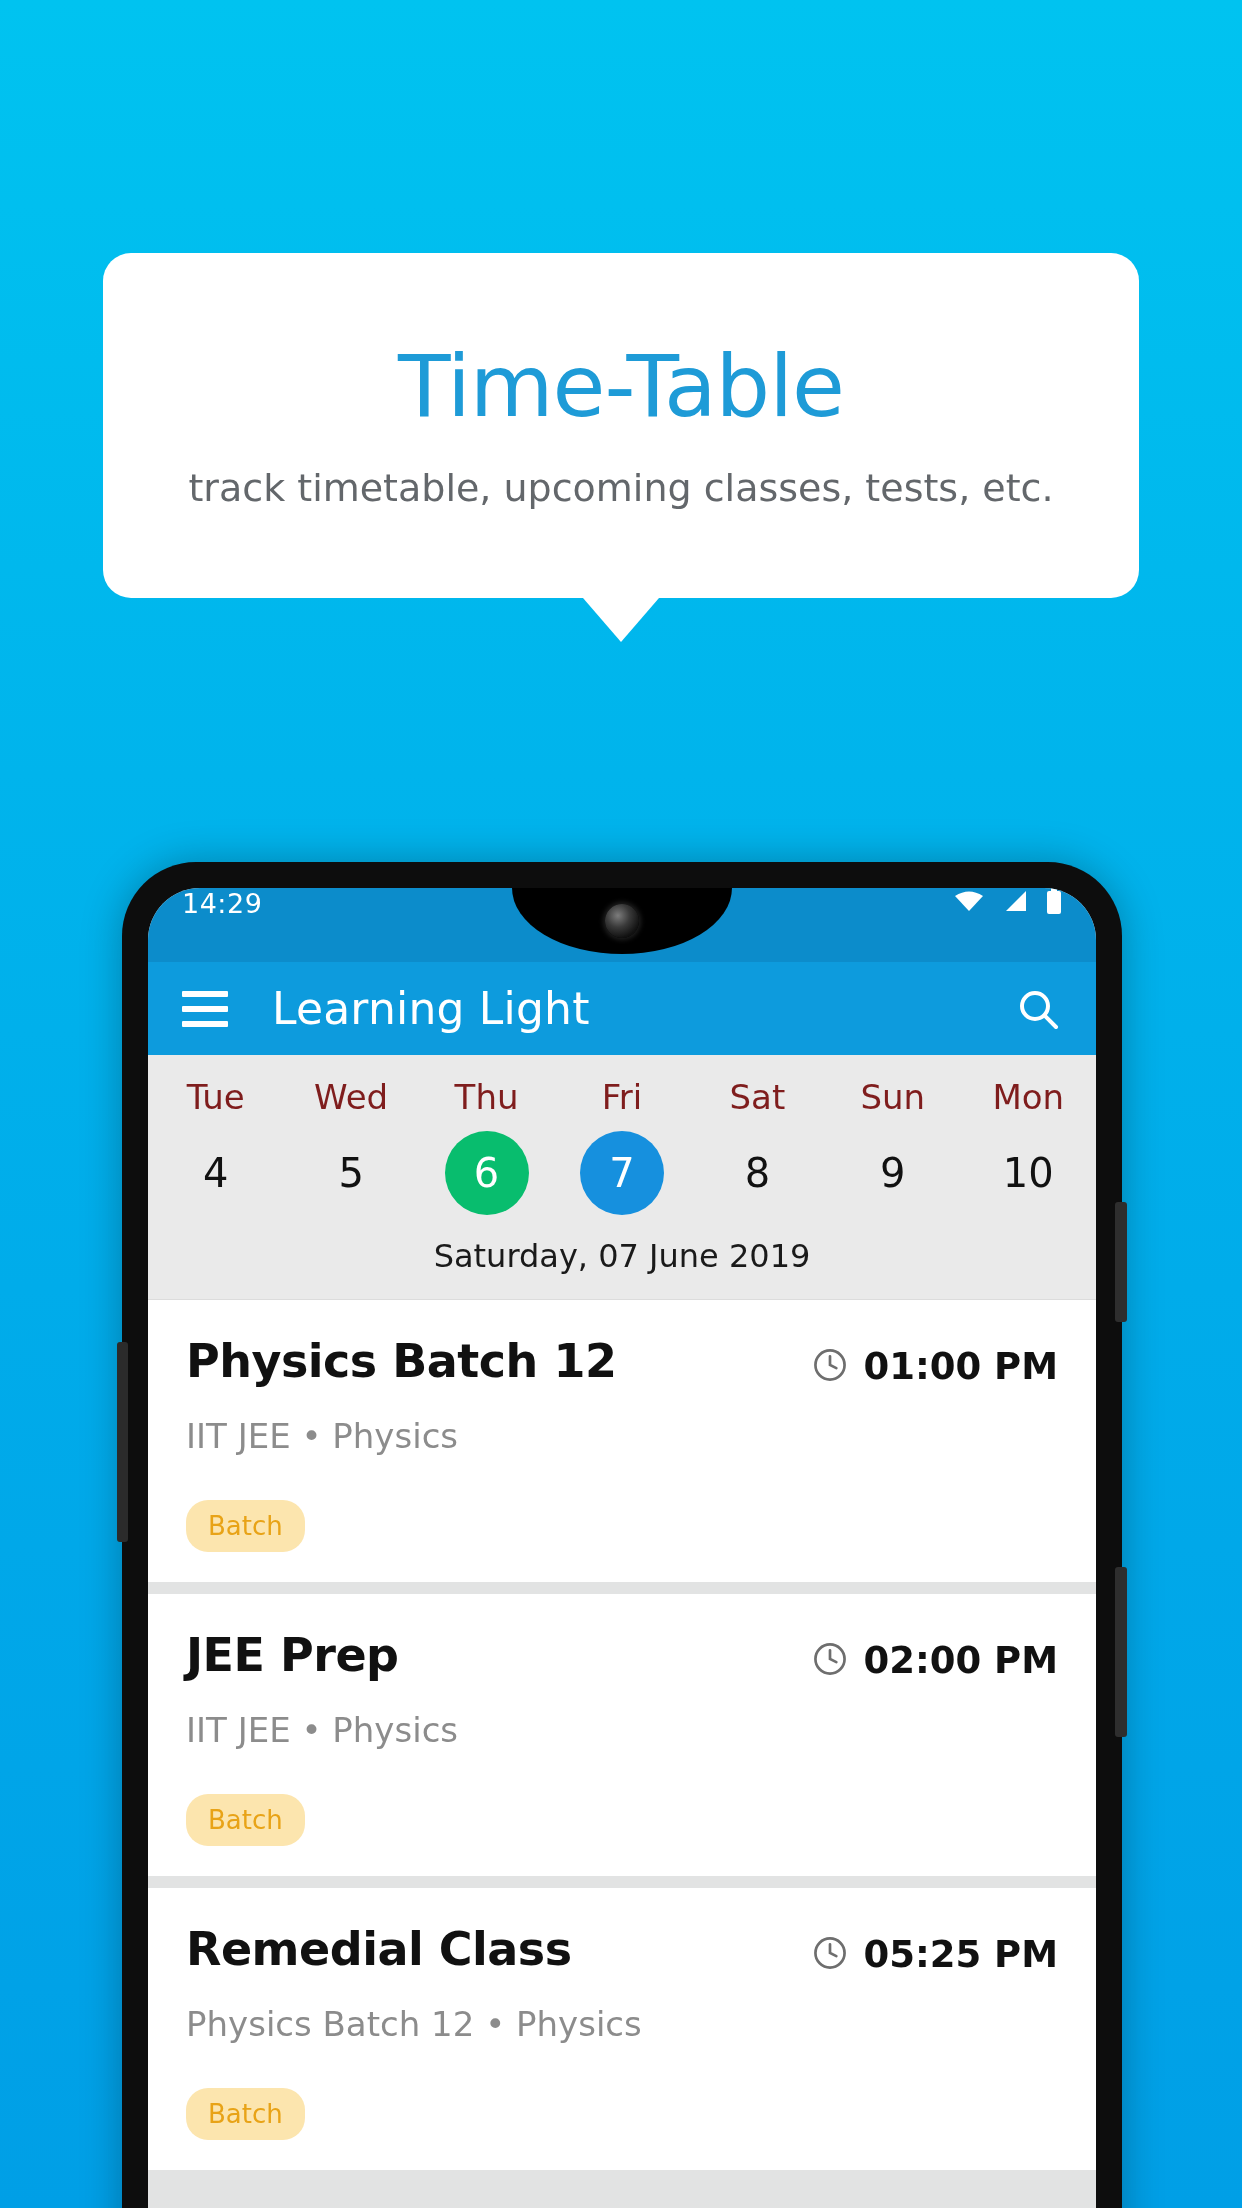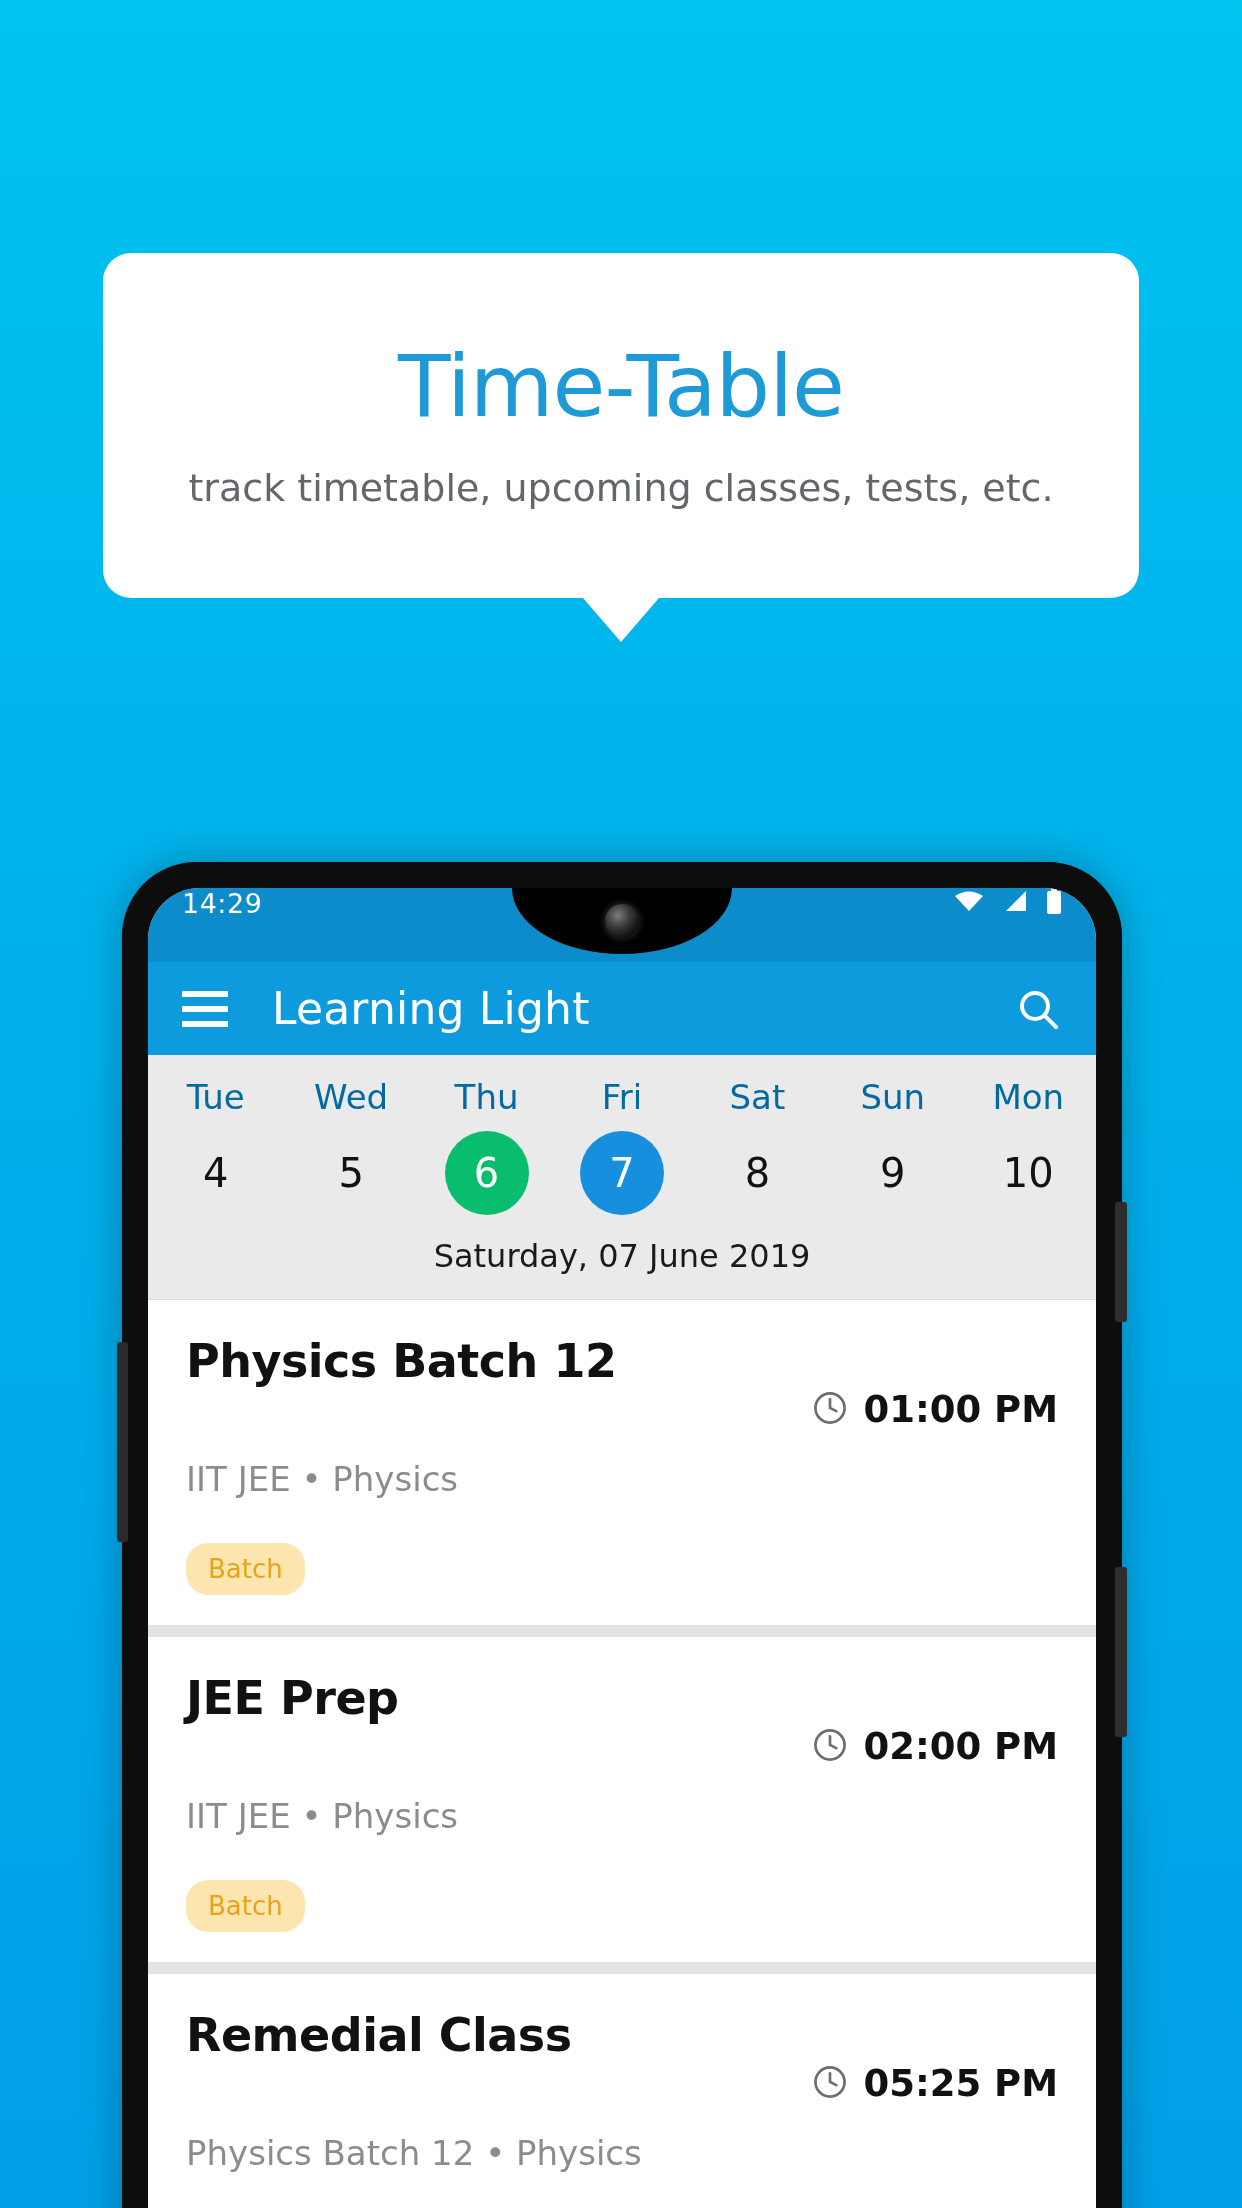--- a/index.html
+++ b/index.html
@@ -102,42 +102,42 @@
 
   
   #date-strip{
     background:#eaeaea; flex:none; padding:22px 0 0;
     border-bottom:1px solid #dcdcdc;
   }
   #day-row{ display:flex; }
   .day-cell{
     flex:1; display:flex; flex-direction:column; align-items:center; cursor:pointer;
   }
-  .day-name{ font-size:34px; color:#0369a1; font-weight:400; }
+  .day-name{ font-size:34px; color:#7f1d1d; font-weight:400; }
   .day-num-wrap{
     margin-top:14px; width:84px; height:84px; border-radius:50%;
     display:flex; align-items:center; justify-content:center;
   }
   .day-num{ font-size:40px; color:#111; font-weight:400; }
   .day-cell.today .day-num-wrap{ background:#08BD6E; }
   .day-cell.today .day-num{ color:#fff; }
   .day-cell.selected .day-num-wrap{ background:#1690DE; }
   .day-cell.selected .day-num{ color:#fff; }
   #full-date{
     text-align:center; font-size:32px; color:#1a1a1a;
     padding:22px 0 24px;
   }
 
   
   #class-list{ flex:1; overflow:hidden; background:#e2e3e3; }
   .class-card{
     background:#fff; padding:34px 38px 30px;
     margin-bottom:12px;
   }
-  .card-top{ display:flex; align-items:flex-start;flex-direction:column; }
+  .card-top{ display:flex; align-items:flex-end; }
   .card-title{ font-size:46px; font-weight:700; color:#111; letter-spacing:-.5px; }
   .card-time-wrap{ margin-left:auto; display:flex; align-items:center; gap:14px; }
   .card-time{ font-size:37px; font-weight:700; color:#111; }
   .card-sub{ font-size:34px; color:#8c8c8c; margin-top:28px; }
   .card-badge{
     display:inline-block; margin-top:44px;
     background:#FCE5AE; color:#E8A317;
     font-size:26px; padding:11px 22px; border-radius:22px;
   }
 </style>

